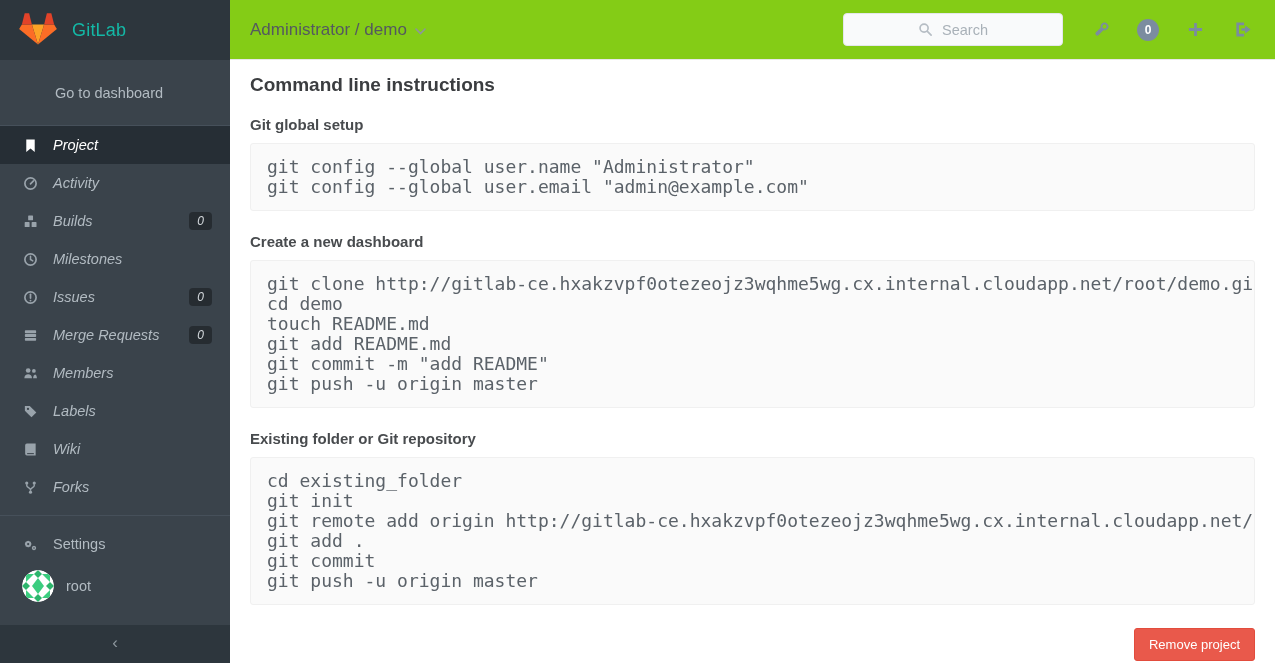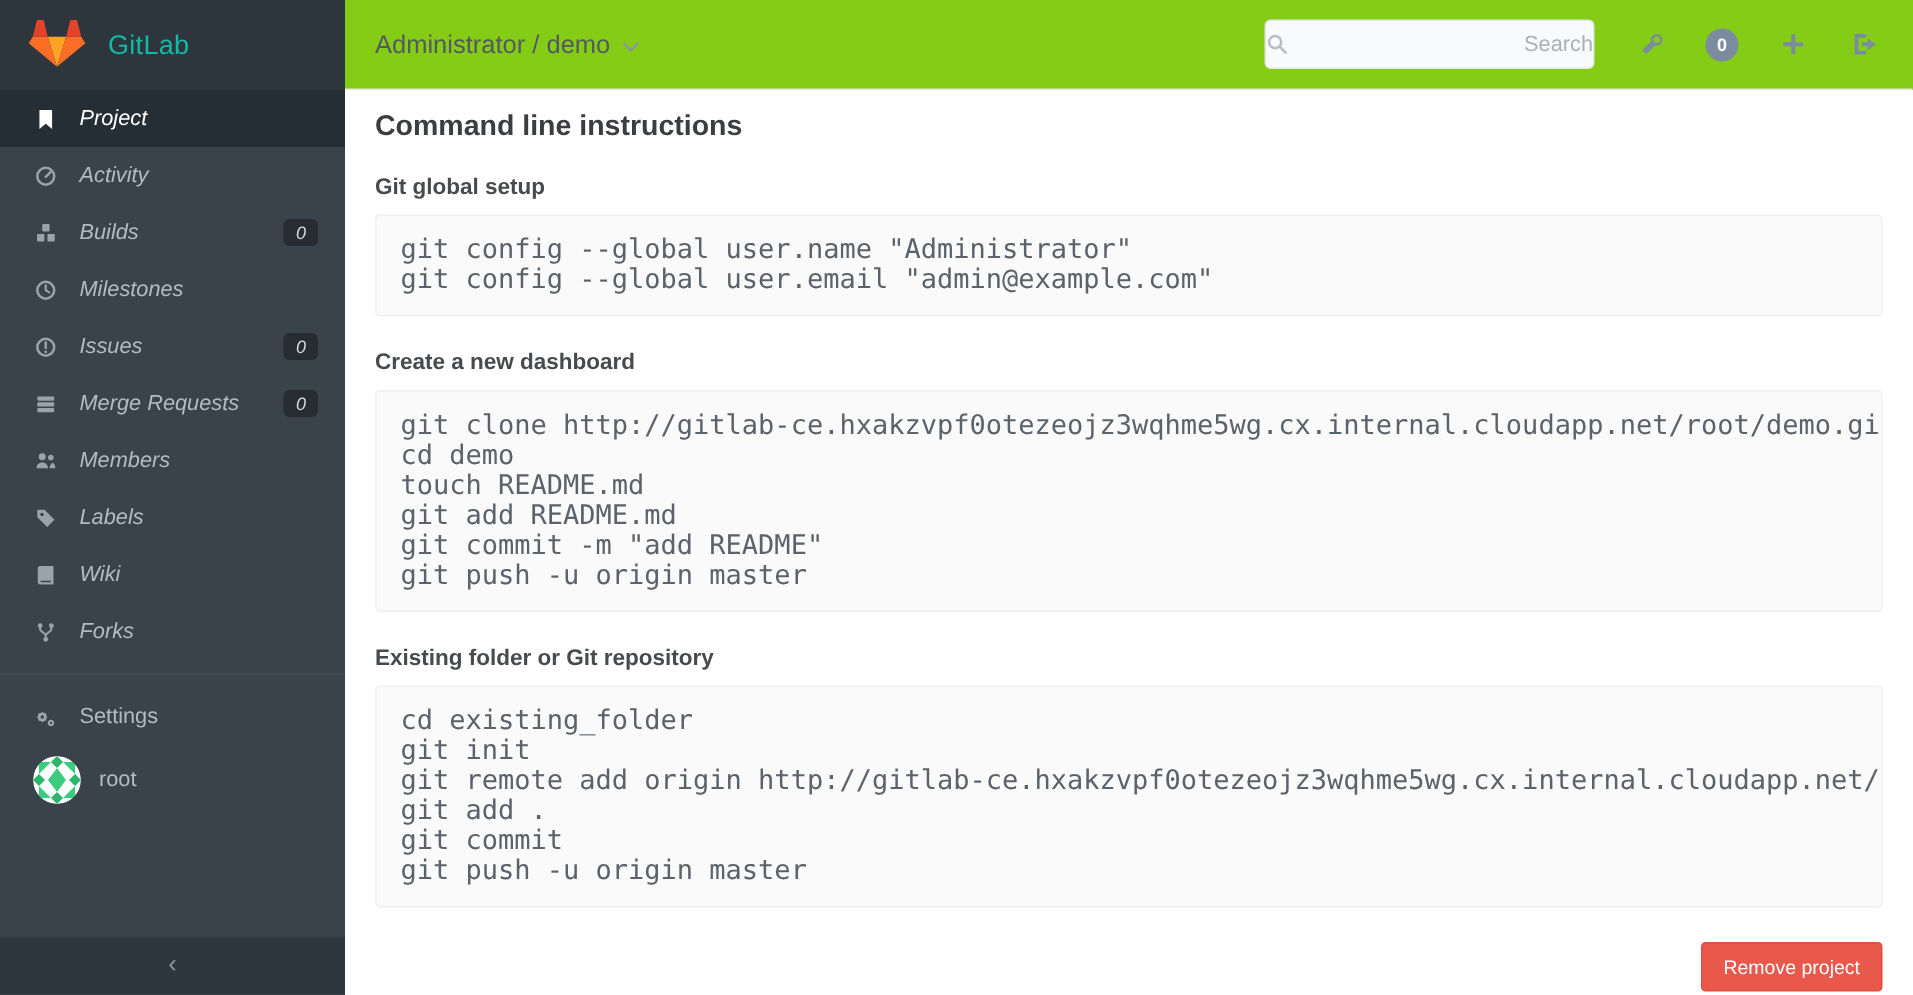--- a/index.html
+++ b/index.html
@@ -34,21 +34,21 @@
     font-size:17px; cursor:pointer; }
 
   
   .topbar { position:fixed; left:230px; top:0; right:0; height:60px; background:#84cc16;
     border-bottom:1px solid #e7e7e7; display:flex; align-items:center;
     padding:0 20px; z-index:4; }
   .breadcrumb-wrap { display:flex; align-items:center; gap:8px; flex:1 1 auto;
     color:#54595f; font-size:17px; cursor:pointer; }
   .crumb-chevron { color:#8d959c; margin-top:3px; }
   .search-box { width:220px; height:33px; background:#f9fafb; border:1px solid #e4e7eb;
-    border-radius:4px; display:flex; align-items:center; justify-content:space-between;
+    border-radius:4px; display:flex; align-items:center; justify-content:center;
     gap:9px; color:#a9b1b8; font-size:14.5px; cursor:text; margin-right:26px; }
   .search-box svg { color:#b6bdc4; }
   .top-icons { display:flex; align-items:center; gap:24px; }
   .icon-btn { background:none; border:0; color:#7b8ca0; cursor:pointer;
     display:flex; align-items:center; justify-content:center; width:24px; height:24px; }
   .todo-badge { width:22px; height:22px; border-radius:50%; background:#7b8ca0;
     color:#fff; font-size:12px; font-weight:bold; display:flex; align-items:center;
     justify-content:center; cursor:pointer; }
 
   
@@ -72,20 +72,23 @@
     <svg viewBox="0 0 36 32">
       <polygon points="12.5,11 23.5,11 18,29" fill="#fca326"></polygon>
       <polygon points="3.5,11 12.5,11 18,29 1,15" fill="#fc6d26"></polygon>
       <polygon points="23.5,11 32.5,11 35,15 18,29" fill="#fc6d26"></polygon>
       <polygon points="6,1 10,1 12.5,11 3.5,11" fill="#e24329"></polygon>
       <polygon points="26,1 30,1 32.5,11 23.5,11" fill="#e24329"></polygon>
     </svg>
     <span class="wordmark">GitLab</span>
   </div>
 
+  <a class="dash-link">
+    <span>Go to dashboard</span>
+  </a>
 
   <ul class="side-nav">
     <li class="nav-item active">
       <span class="nav-icon">
         <svg viewBox="0 0 16 16" width="15" height="15">
             <path d="M3.5 1.5h9V15L8 11.2 3.5 15z" fill="currentColor"></path>
           </svg>
       </span>
       <span class="nav-label">Project</span>
     </li>

